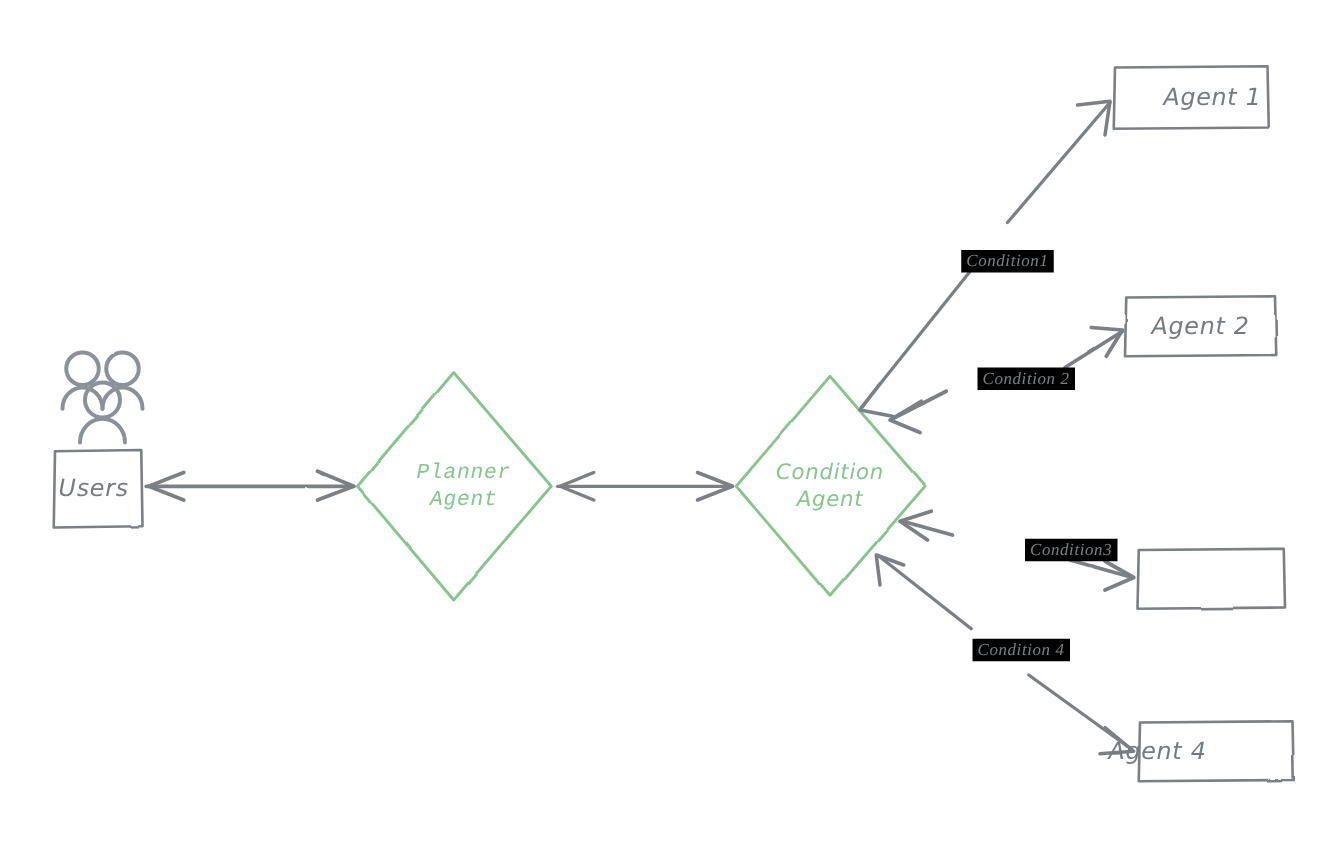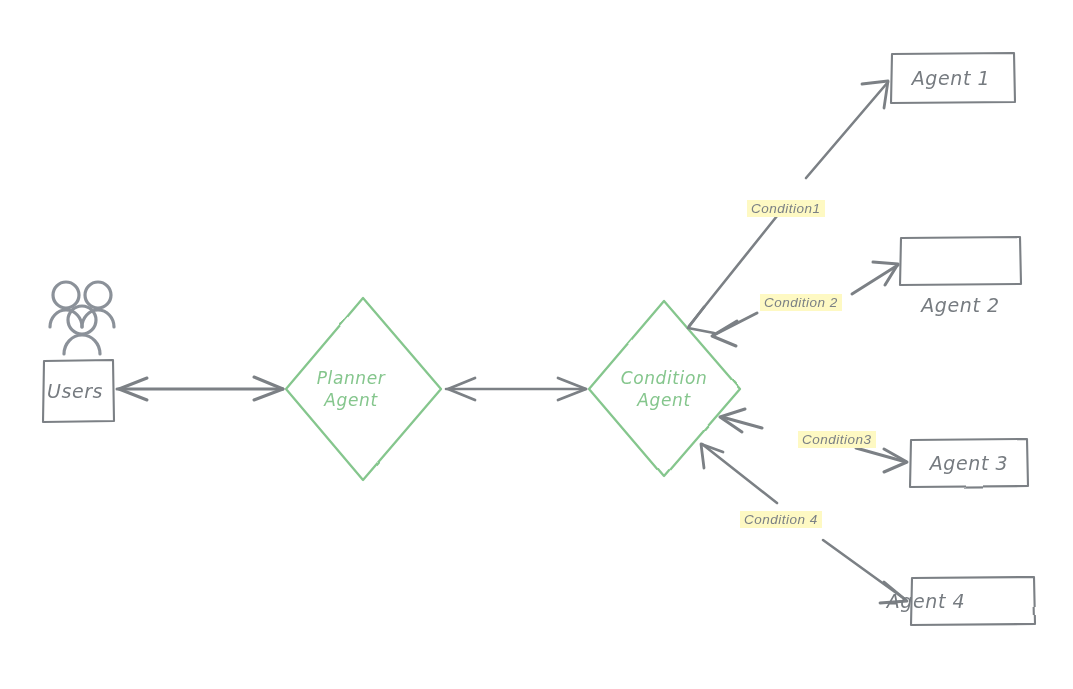--- a/index.html
+++ b/index.html
@@ -43,27 +43,28 @@
     font-size: 19px;
   }
   .diamond-label {
     color: #85c68d;
     font-size: 17px;
   }
   .edge-label {
     position: absolute;
     color: #7b8085;
     font-size: 13.5px;
-    font-family: Liberation Sans, sans-serif;
+    font-family: Liberation Serif, serif;
     font-style: italic;
     letter-spacing: 0.5px;
     white-space: nowrap;
-    background: #fef9c3;
+    background: #000000;
     padding: 1px 4px;
     pointer-events: none;
+    margin-left: 22px;
   }
 </style>
 </head>
 <body>
 
 <div id="canvas">
 
   <svg id="diagram-svg" viewBox="0 0 1073 689">
     <defs>
       <filter id="rough" x="-20%" y="-20%" width="140%" height="140%">
@@ -151,44 +152,41 @@
         <path d="M704 468 L701 444 L723 452" stroke-width="2.8"></path>
         <path d="M884 582 L907 601 L880 603" stroke-width="2.8"></path>
       </g>
     </g>
   </svg>
 
   <div class="node-label box-label" style="left:43px; top:360px; width:64px; height:62px;">
     <span>Users</span>
   </div>
 
-  <div class="node-label diamond-label" style="left:273px; top:350px; width:156px; height:80px;">
+  <div class="node-label diamond-label" style="left:293px; top:350px; width:156px; height:80px;font-family:Liberation Mono, monospace;">
     <span>Planner</span>
     <span>Agent</span>
   </div>
 
   <div class="node-label diamond-label" style="left:586px; top:350px; width:156px; height:80px;">
     <span>Condition</span>
     <span>Agent</span>
   </div>
 
-  <div class="node-label box-label" style="left:891px; top:53px; width:120px; height:50px;">
+  <div class="node-label box-label" style="left:891px; top:53px; width:120px; height:50px;padding-left:19px;">
     <span>Agent 1</span>
   </div>
 
-  <div class="node-label box-label" style="left:900px; top:237px; width:121px; height:48px;margin-top:44px;">
+  <div class="node-label box-label" style="left:900px; top:237px; width:121px; height:48px;">
     <span>Agent 2</span>
   </div>
 
-  <div class="node-label box-label" style="left:910px; top:439px; width:118px; height:48px;">
-    <span>Agent 3</span>
-  </div>
 
   <div class="node-label box-label" style="left:864px; top:577px; width:124px; height:48px;">
     <span>Agent 4</span>
   </div>
 
   <div class="edge-label" style="left:747px; top:200px;">Condition1</div>
   <div class="edge-label" style="left:760px; top:294px;">Condition 2</div>
   <div class="edge-label" style="left:798px; top:431px;">Condition3</div>
-  <div class="edge-label" style="left:740px; top:511px;">Condition 4</div>
+  <div class="edge-label" style="left:756px; top:511px;">Condition 4</div>
 
 </div>
 
 </body></html>

